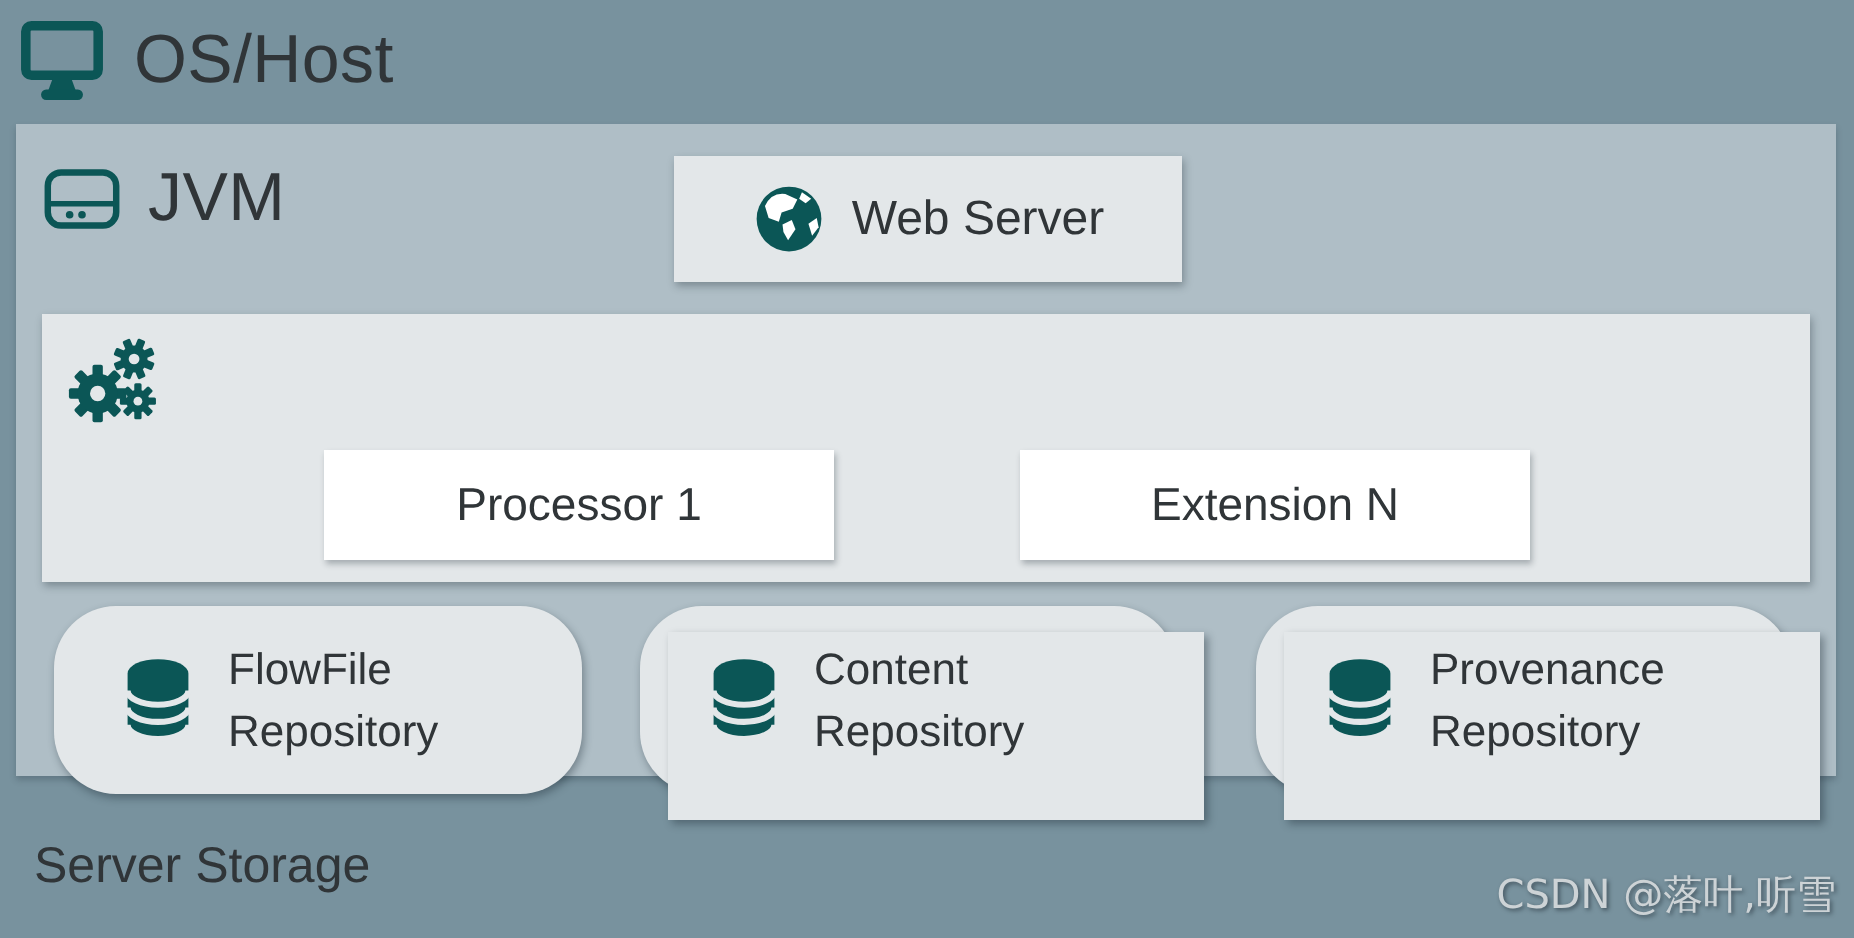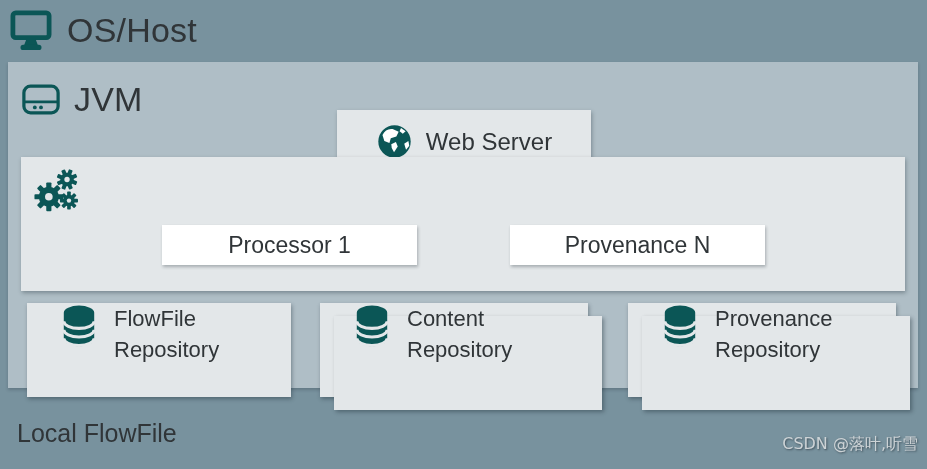--- a/index.html
+++ b/index.html
@@ -32,56 +32,57 @@
     text-align: right;
   }
   .jvm-header { left: 14px; top: 18px; gap: 14px; }
   .card {
     background: var(--card);
     box-shadow: 1px 2px 4px rgba(25,40,50,0.35);
     position: absolute;
   }
   .web-server {
     left: 329px; top: 16px; width: 254px; height: 63px;
-    display: flex; align-items: center; justify-content: center; gap: 13px; margin-top: 32px;
+    display: flex; align-items: center; justify-content: center; gap: 13px;
   }
   .web-server .lbl { font-size: 24px; }
   .flow-controller { left: 13px; top: 95px; width: 884px; height: 134px; }
   .fc-header { left: 12px; top: 11px; gap: 12px; }
   .fc-header .lbl { font-size: 24px; }
   .white-box {
-    position: absolute; top: 68px; width: 255px; height: 40px;
+    position: absolute; top: 68px; width: 255px; height: 55px;
     background: var(--box);
     box-shadow: 1px 2px 3px rgba(25,40,50,0.3);
     display: flex; align-items: center; justify-content: center;
     font-size: 23px;
   }
   .proc { left: 141px; }
   .ext  { left: 489px; }
   .repo {
     position: absolute; top: 303px; height: 94px; z-index: 0;
     background: var(--card);
     box-shadow: 1px 2px 4px rgba(25,40,50,0.4);
-    display: flex; align-items: flex-start; gap: 16px;
+    display: flex; align-items: center; gap: 16px;
     padding-left: 33px;
+    border-radius: 31px;
   }
   .repo .lbl { font-size: 22px; line-height: 31px; }
   .repo.stacked::before {
     content: ""; position: absolute; z-index: -1;
     left: 14px; top: 13px; width: 100%; height: 100%;
     background: var(--card);
     box-shadow: 2px 2px 4px rgba(25,40,50,0.4);
   }
   .repo-flowfile   { left: 27px;  width: 264px; }
   .repo-content    { left: 320px; width: 268px; }
   .repo-provenance { left: 628px; width: 268px; }
   .repo .lbl { width: 160px; }
   .local-storage { position: absolute; left: 17px; top: 419px; font-size: 25px; }
   .watermark {
-    position: absolute; right: 9px; top: 434px; font-size: 16px;
+    position: absolute; right: 9px; top: 434px; font-size: 20px;
     color: var(--wm); text-shadow: 1px 1px 2px rgba(20,30,38,0.55);
     font-family: "DejaVu Sans", sans-serif;
   }
   .icon { flex: 0 0 auto; display: block; }
 </style>
 </head>
 <body>
 
 <div class="stage">
 
@@ -159,21 +160,21 @@
               <rect x="-1.9" y="-9.4" width="3.8" height="4.8" rx="0.8" transform="rotate(270)"></rect>
               <rect x="-1.9" y="-9.4" width="3.8" height="4.8" rx="0.8" transform="rotate(315)"></rect>
             </g>
             <circle r="6"></circle>
             <circle r="2.3" fill="var(--card)"></circle>
           </g>
         </svg>
       </div>
 
       <div class="white-box proc">Processor 1</div>
-      <div class="white-box ext">Provenance N</div>
+      <div class="white-box ext">Extension N</div>
     </div>
   </div>
 
   <div class="repo repo-flowfile">
     <svg class="icon" width="38" height="46" viewBox="0 0 40 46">
       <path d="M4 9 a16 7.5 0 0 1 32 0 v28 a16 7.5 0 0 1 -32 0 z" fill="var(--teal)"></path>
       <path d="M4 18 a16 7.5 0 0 0 32 0" fill="none" stroke="var(--card)" stroke-width="3.2"></path>
       <path d="M4 27 a16 7.5 0 0 0 32 0" fill="none" stroke="var(--card)" stroke-width="3.2"></path>
       <path d="M4 36 a16 7.5 0 0 0 32 0" fill="none" stroke="var(--card)" stroke-width="3.2"></path>
     </svg>
@@ -193,16 +194,16 @@
   <div class="repo repo-provenance stacked">
     <svg class="icon" width="38" height="46" viewBox="0 0 40 46">
       <path d="M4 9 a16 7.5 0 0 1 32 0 v28 a16 7.5 0 0 1 -32 0 z" fill="var(--teal)"></path>
       <path d="M4 18 a16 7.5 0 0 0 32 0" fill="none" stroke="var(--card)" stroke-width="3.2"></path>
       <path d="M4 27 a16 7.5 0 0 0 32 0" fill="none" stroke="var(--card)" stroke-width="3.2"></path>
       <path d="M4 36 a16 7.5 0 0 0 32 0" fill="none" stroke="var(--card)" stroke-width="3.2"></path>
     </svg>
     <span class="lbl">Provenance Repository</span>
   </div>
 
-  <div class="local-storage">Local FlowFile</div>
+  <div class="local-storage">Server Storage</div>
 
   <div class="watermark">CSDN @落叶,听雪</div>
 </div>
 
 </body></html>

